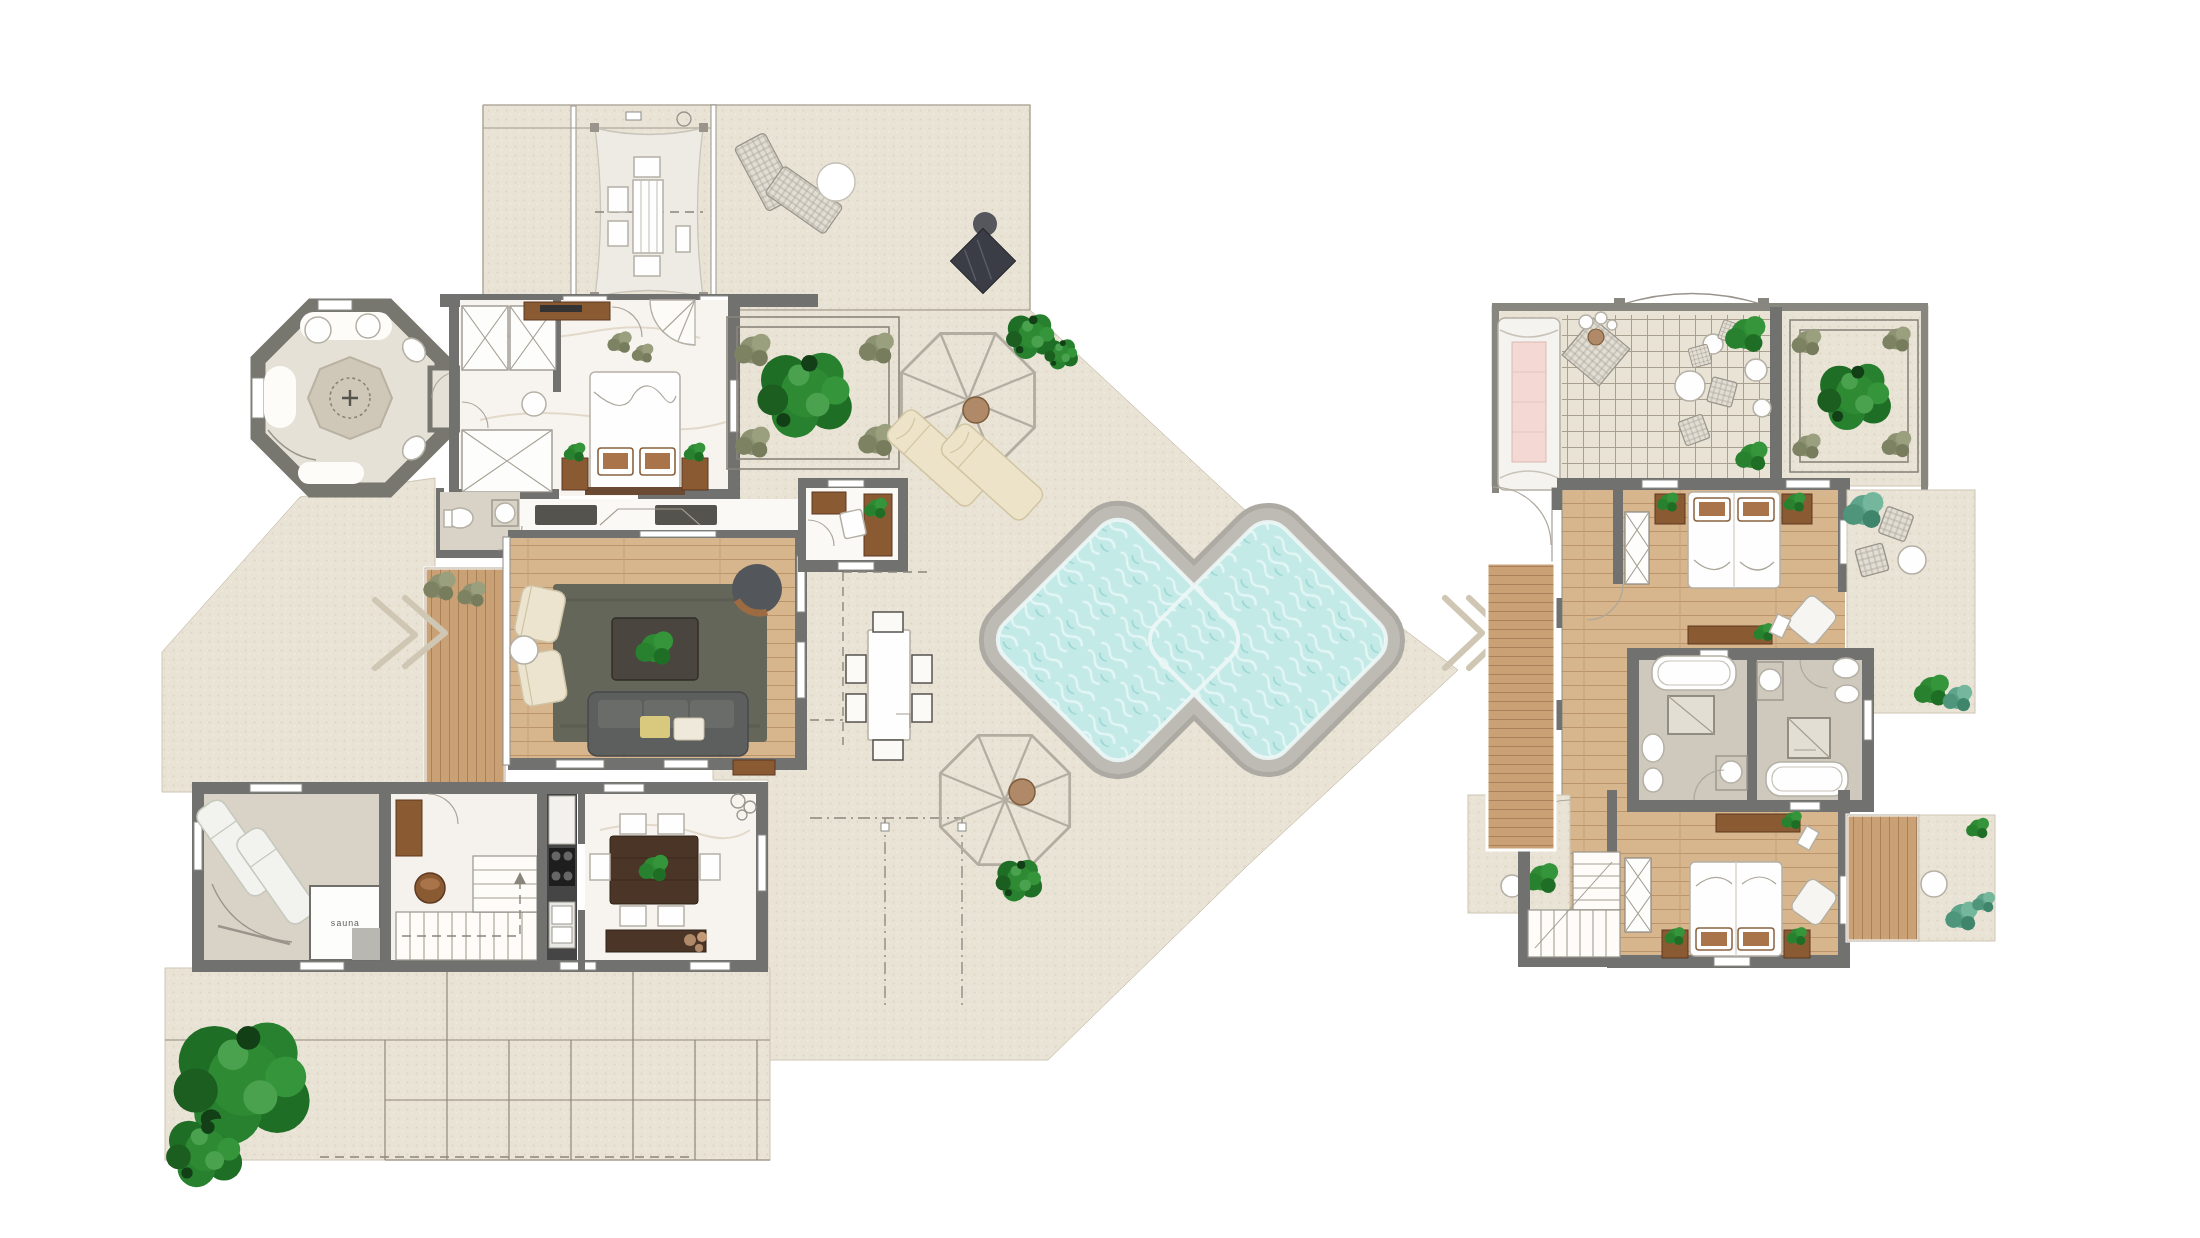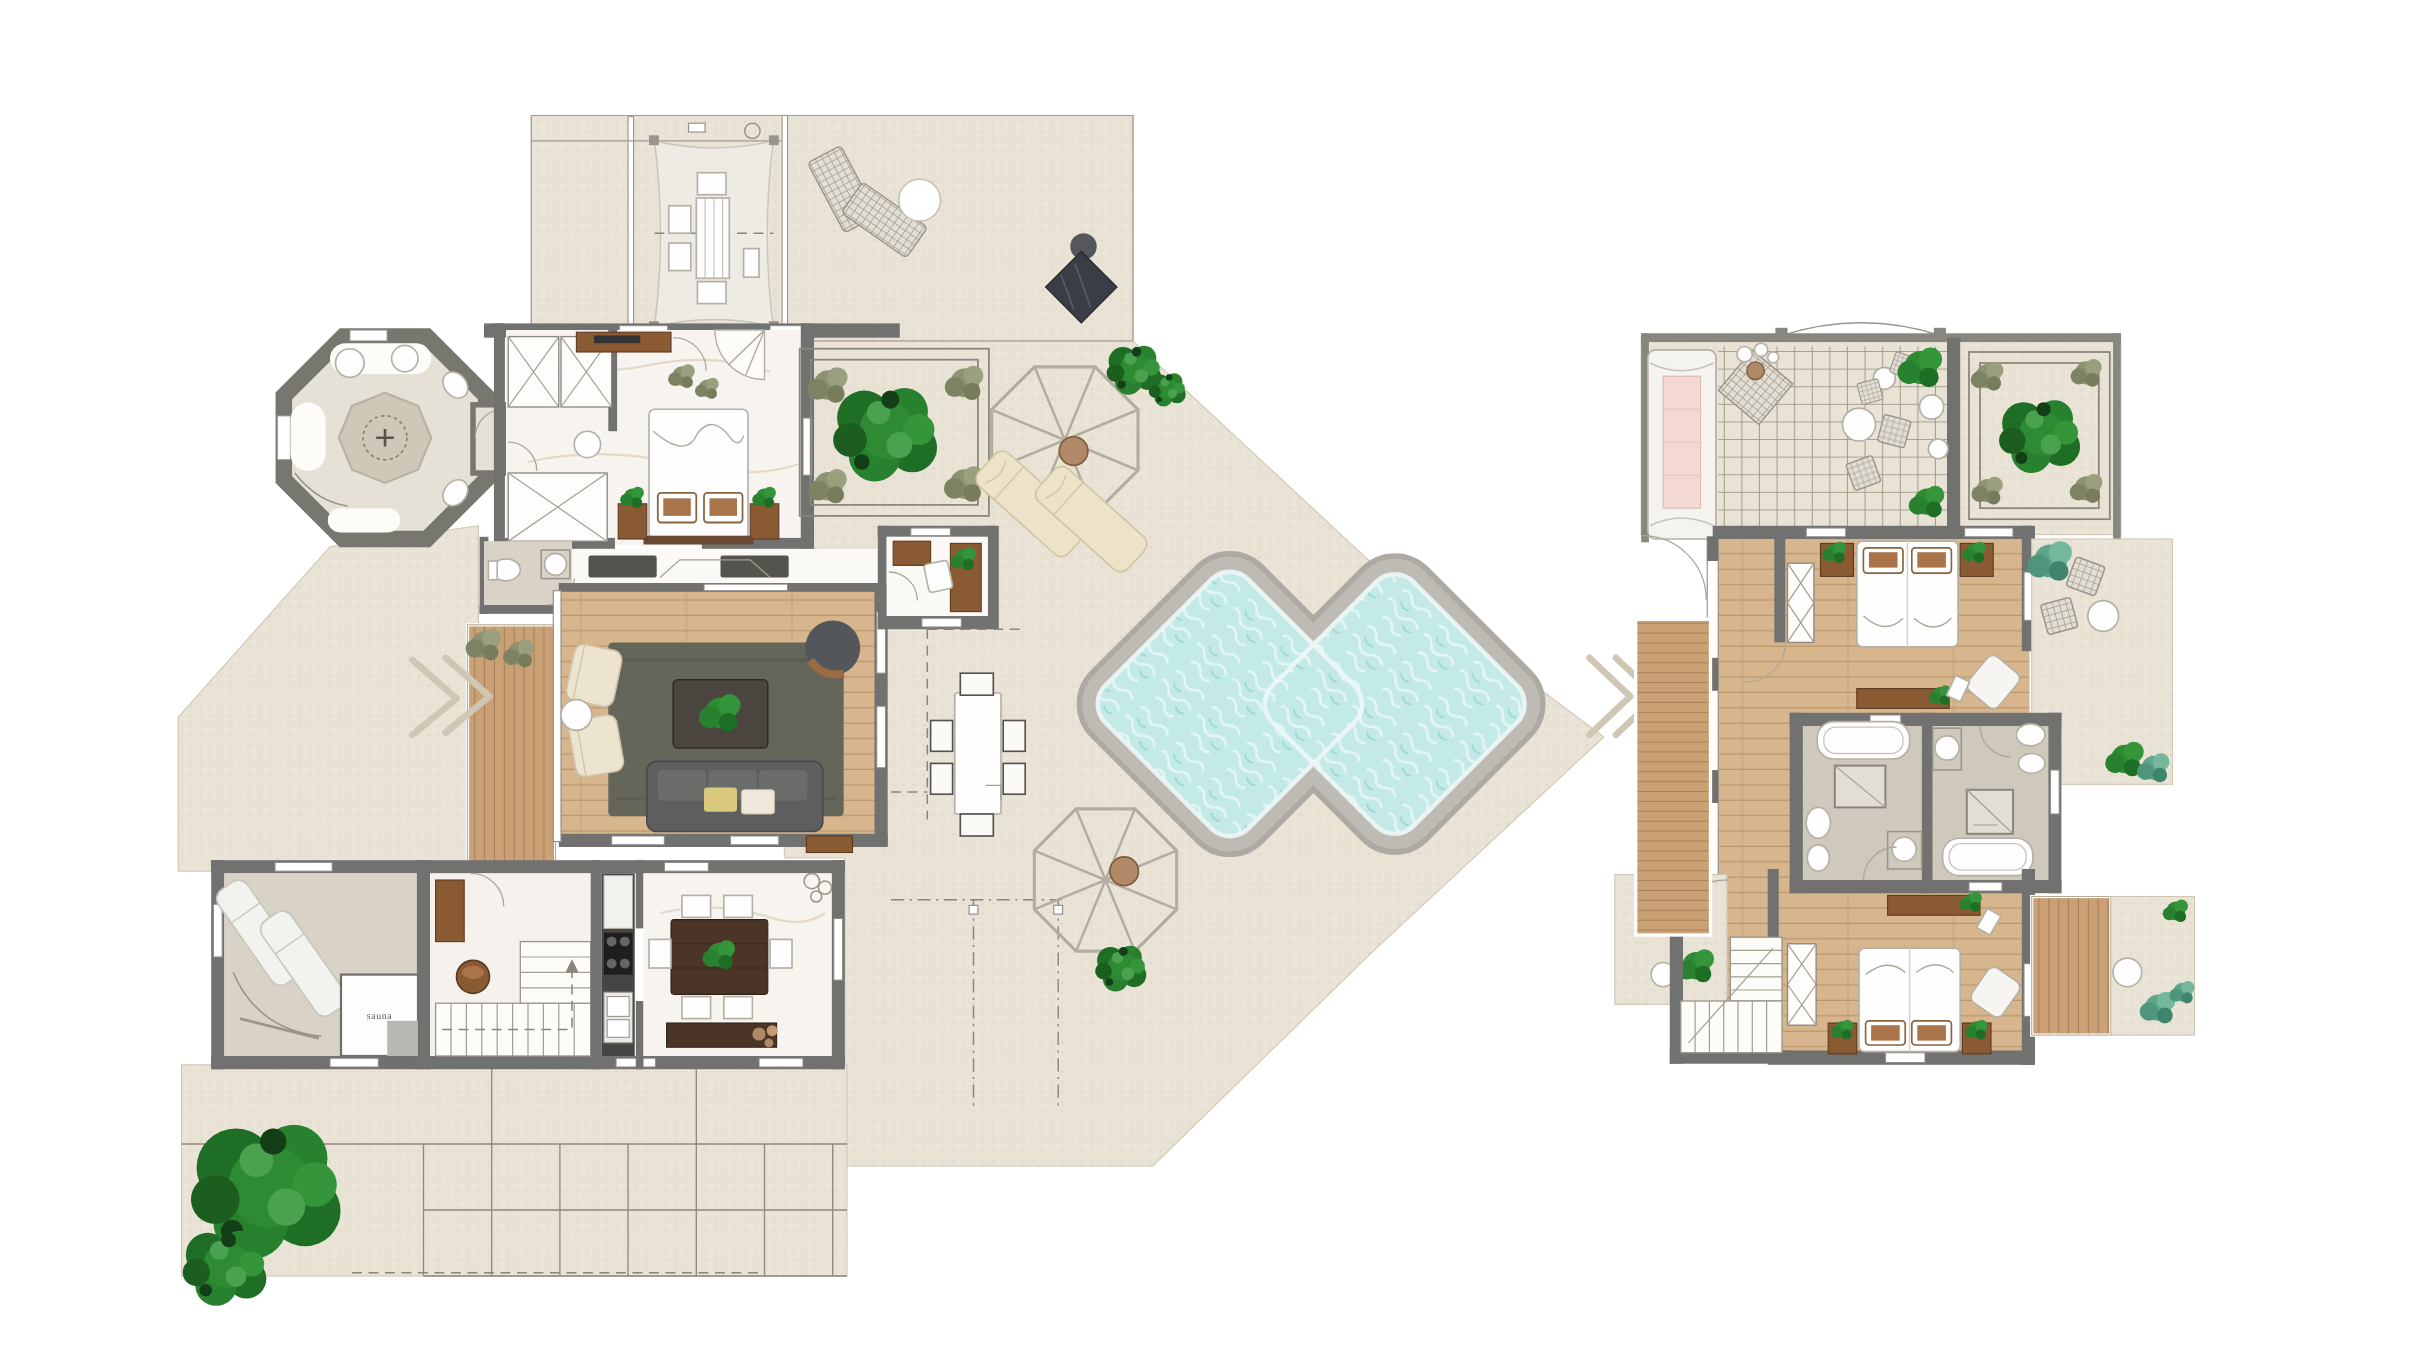--- a/index.html
+++ b/index.html
@@ -1,17 +1,17 @@
 <!DOCTYPE html>
 <html style="--c-wall: #71716f; --c-paving: #e9e3d6; --c-paving-dot: #dcd3c1; --c-wood-floor: #d7b58d; --c-deck-wood: #c9a175; --c-marble: #f7f4f0; --c-pool-water: #c4eae8; --c-pool-deck: #acaaa3; --c-rug: #64665a; --c-sofa: #5d5f5e; --c-tree-green: #2e8b33; --c-bush-olive: #8d9272; --c-accent-wood: #8a5a33; --c-cream: #ece3c9; --c-daybed-pink: #f3d8d3; --c-dark-slab: #3a3d45;"><head>
 <meta charset="utf-8">
 <style>
   html,body{margin:0;padding:0;background:#fff;}
   .stage{position:relative;width:2200px;height:1238px;background:#fff;overflow:hidden;
-         font-family:Liberation Serif, serif;}
+         font-family:Liberation Mono, monospace;}
   svg{display:block}
   
   .wall{fill:var(--c-wall,#71716f)}
   .wallL{fill:#87867f}
   .win{fill:#ffffff;stroke:#8b8b88;stroke-width:1}
   .pavF{fill:url(#pav);stroke:#cfc6b4;stroke-width:1}
   .frame{fill:none;stroke:#8a857b;stroke-width:1.6}
   .thin{fill:none;stroke:#a49e91;stroke-width:1.1}
   .marble{fill:#f7f4f0}
   .taupe{fill:#d9d2c6}

